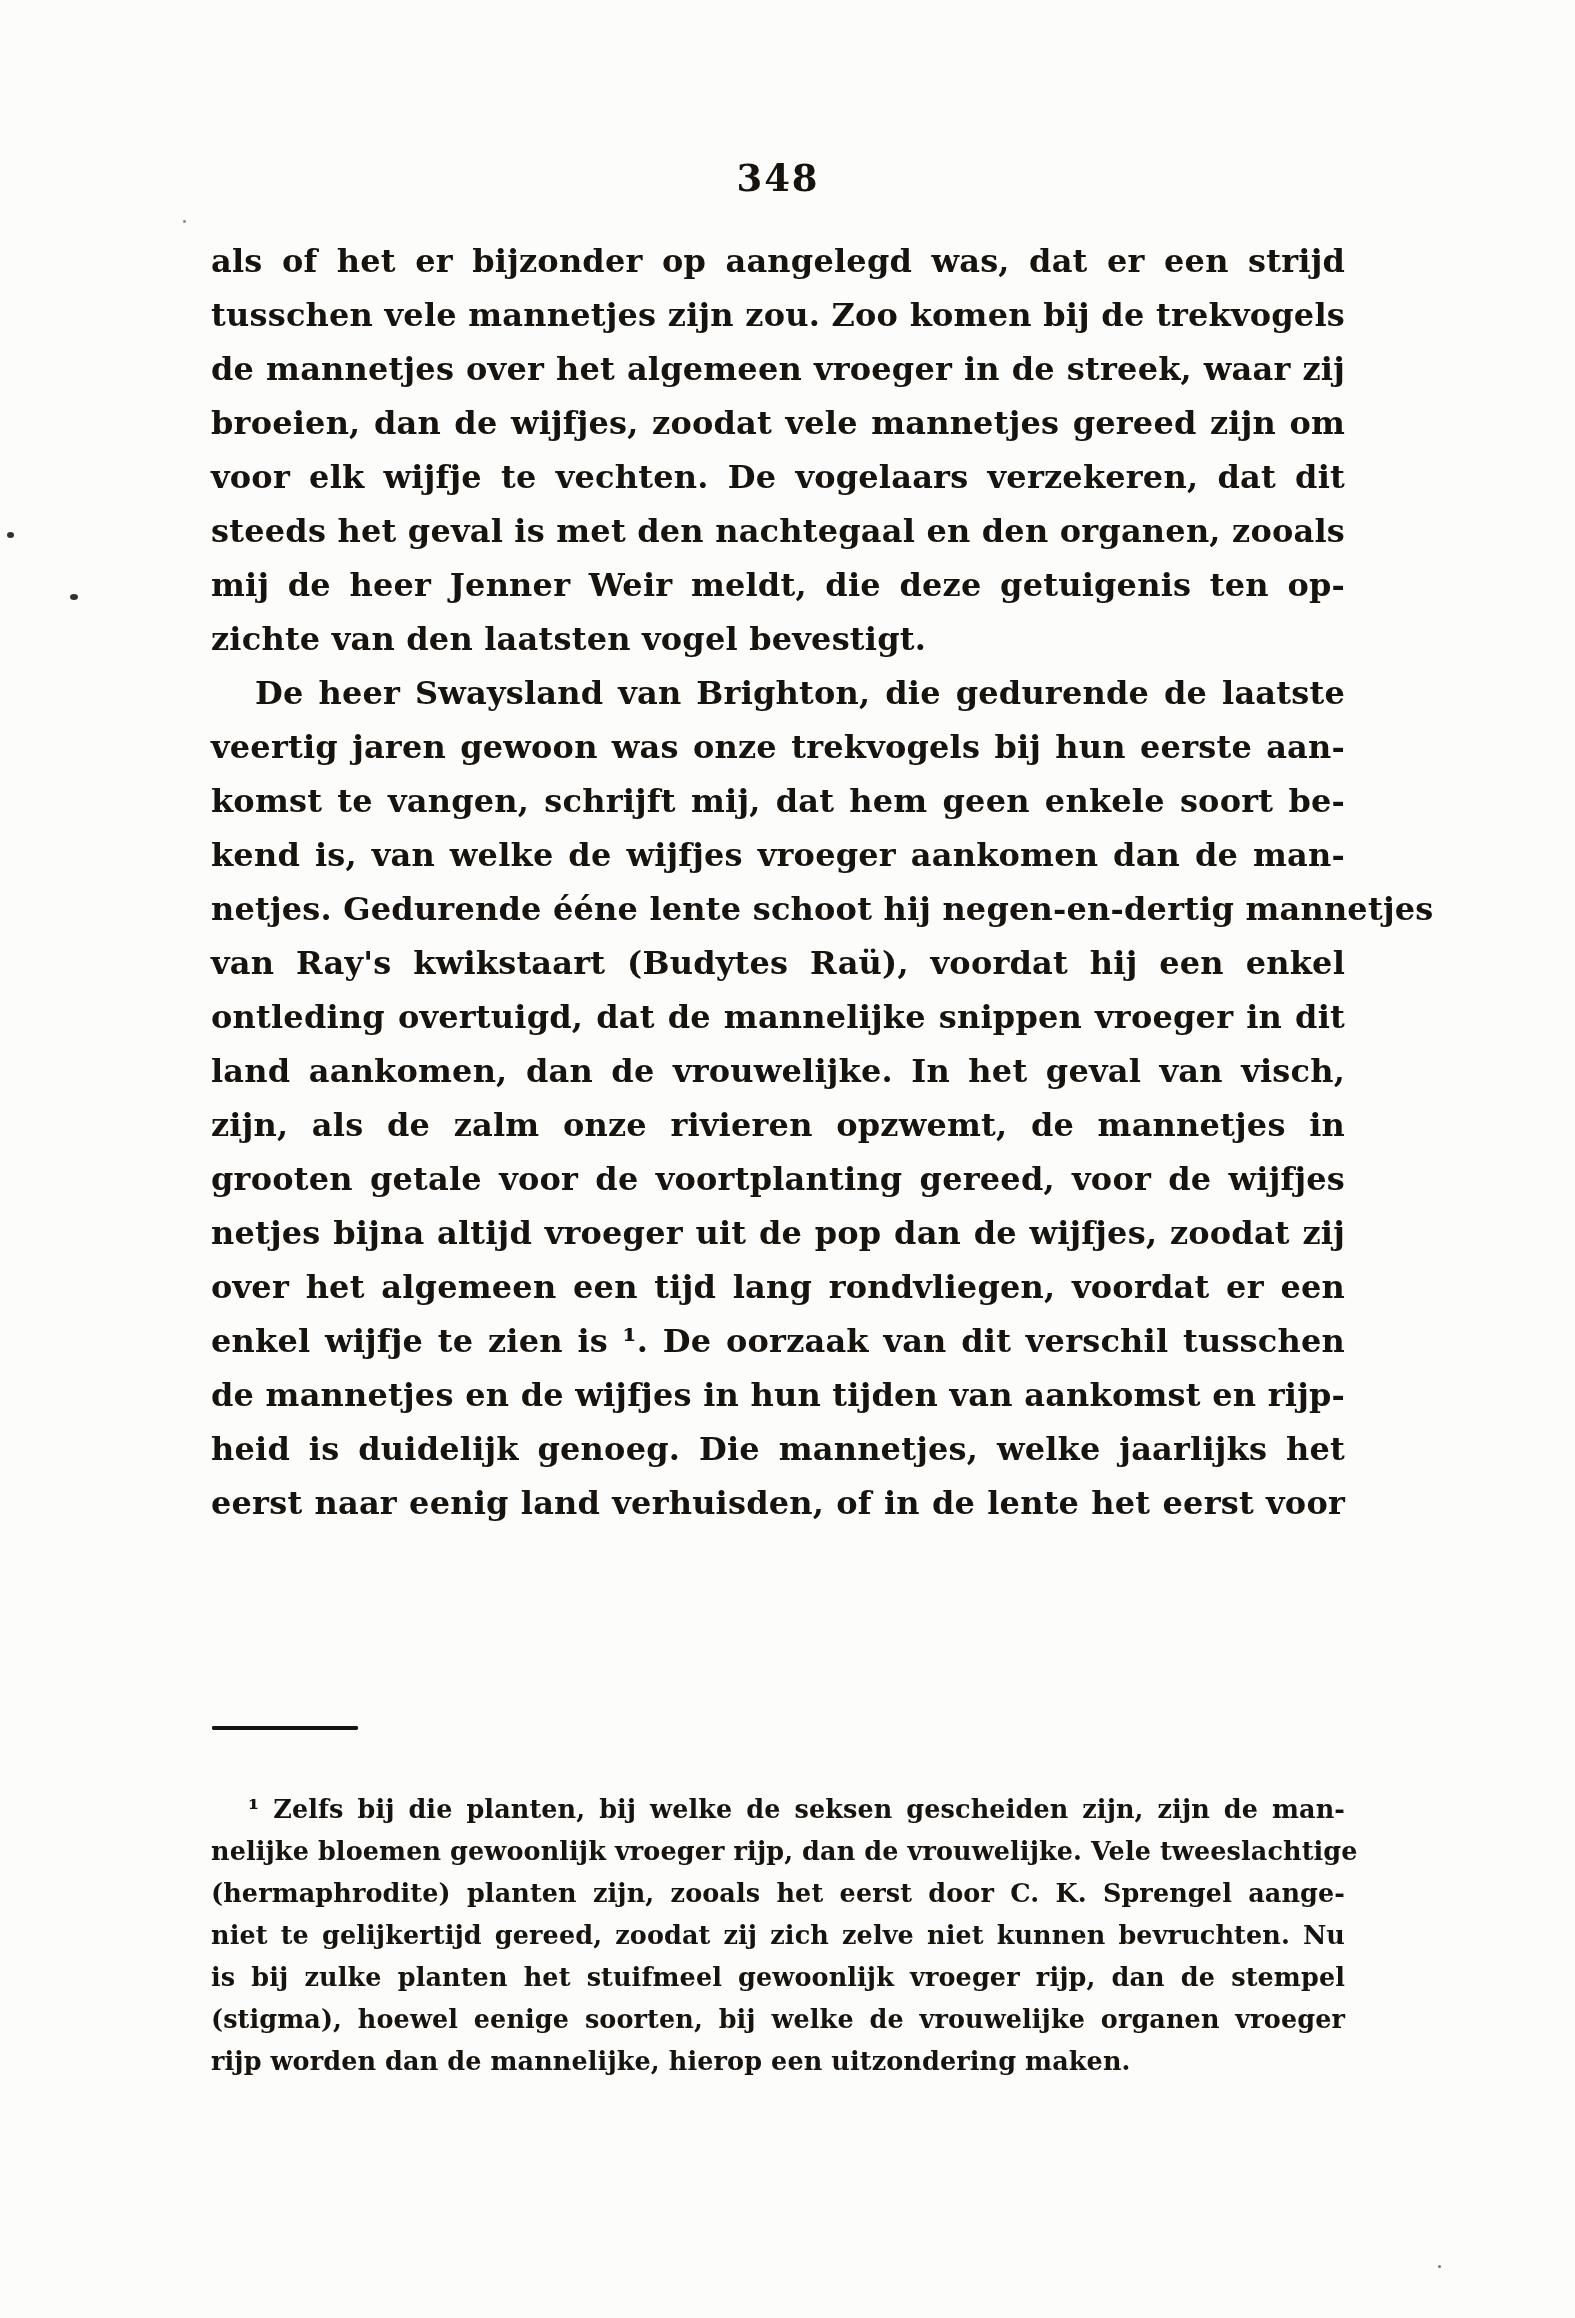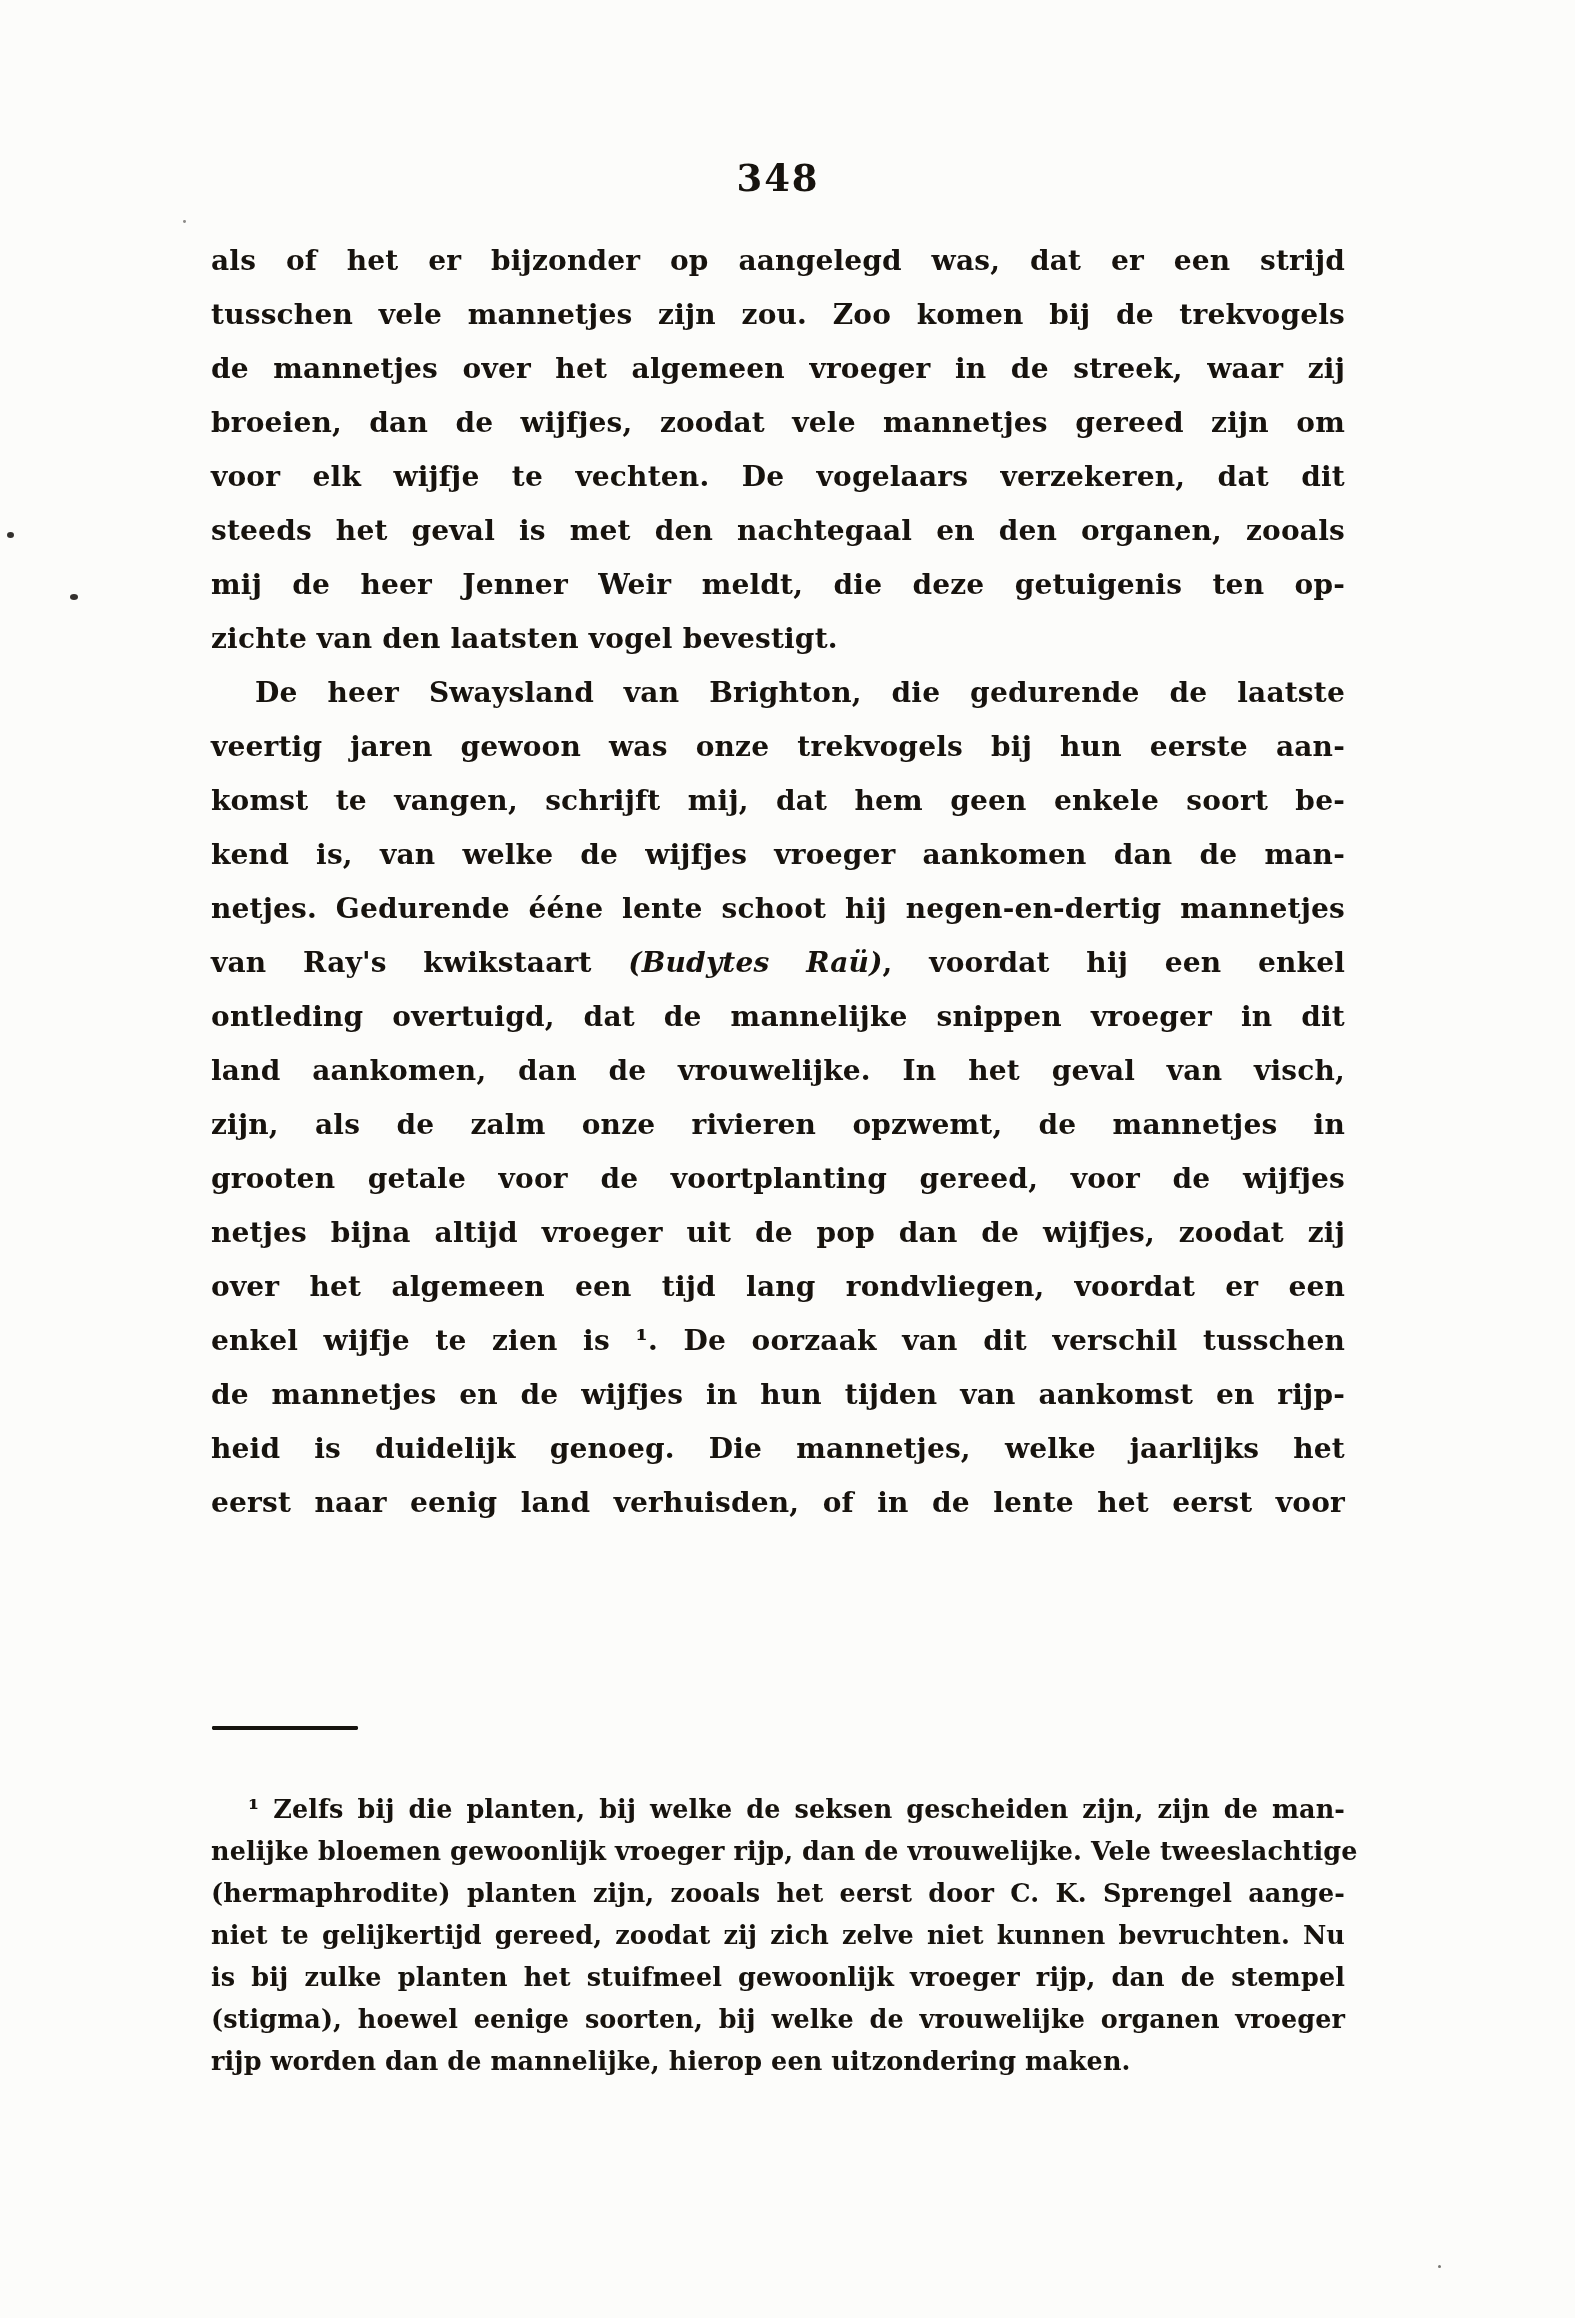--- a/index.html
+++ b/index.html
@@ -10,39 +10,39 @@
     font-family:"DejaVu Serif","Liberation Serif",serif;
     color:#17130e;
     overflow:hidden;
   }
   .pageno{
     position:absolute;left:211px;top:156px;width:1134px;
     text-align:center;font-size:37px;font-weight:bold;letter-spacing:1.9px;
   }
   .bodytext{position:absolute;left:211px;top:234px;width:1134px;}
   .bodytext .ln{
-    height:54px;line-height:54px;font-size:28px;font-weight:bold;
+    height:54px;line-height:54px;font-size:32px;font-weight:bold;
     text-align:justify;text-align-last:justify;letter-spacing:0.2px;
     white-space:nowrap;overflow:visible;
   }
   .footrule{
     position:absolute;left:212px;top:1726px;width:146px;height:4.2px;
     background:#17140f;border-radius:1.4px;
   }
   .footnote{position:absolute;left:211px;top:1776px;width:1134px;margin-top:12px;}
   .footnote .ln{
     height:42px;line-height:42px;font-size:25.5px;font-weight:bold;
     text-align:justify;text-align-last:justify;letter-spacing:0.1px;
     white-space:nowrap;overflow:visible;
   }
   .ln{white-space:normal;}
   .ln.end{text-align-last:left;}
   .bodytext .ln.indent{text-indent:44px;}
   .footnote .ln.indent{text-indent:37px;}
-  .it{font-style:italic;}
+  .it{}
   .speck{position:absolute;background:#1d1a16;border-radius:50%;}
 </style>
 </head>
 <body>
 
 <div class="page">
   <div class="pageno">348</div>
   <div class="bodytext" id="bodytext">
       <div class="ln">als of het er bijzonder op aangelegd was, dat er een strijd</div>
       <div class="ln">tusschen vele mannetjes zijn zou. Zoo komen bij de trekvogels</div>

